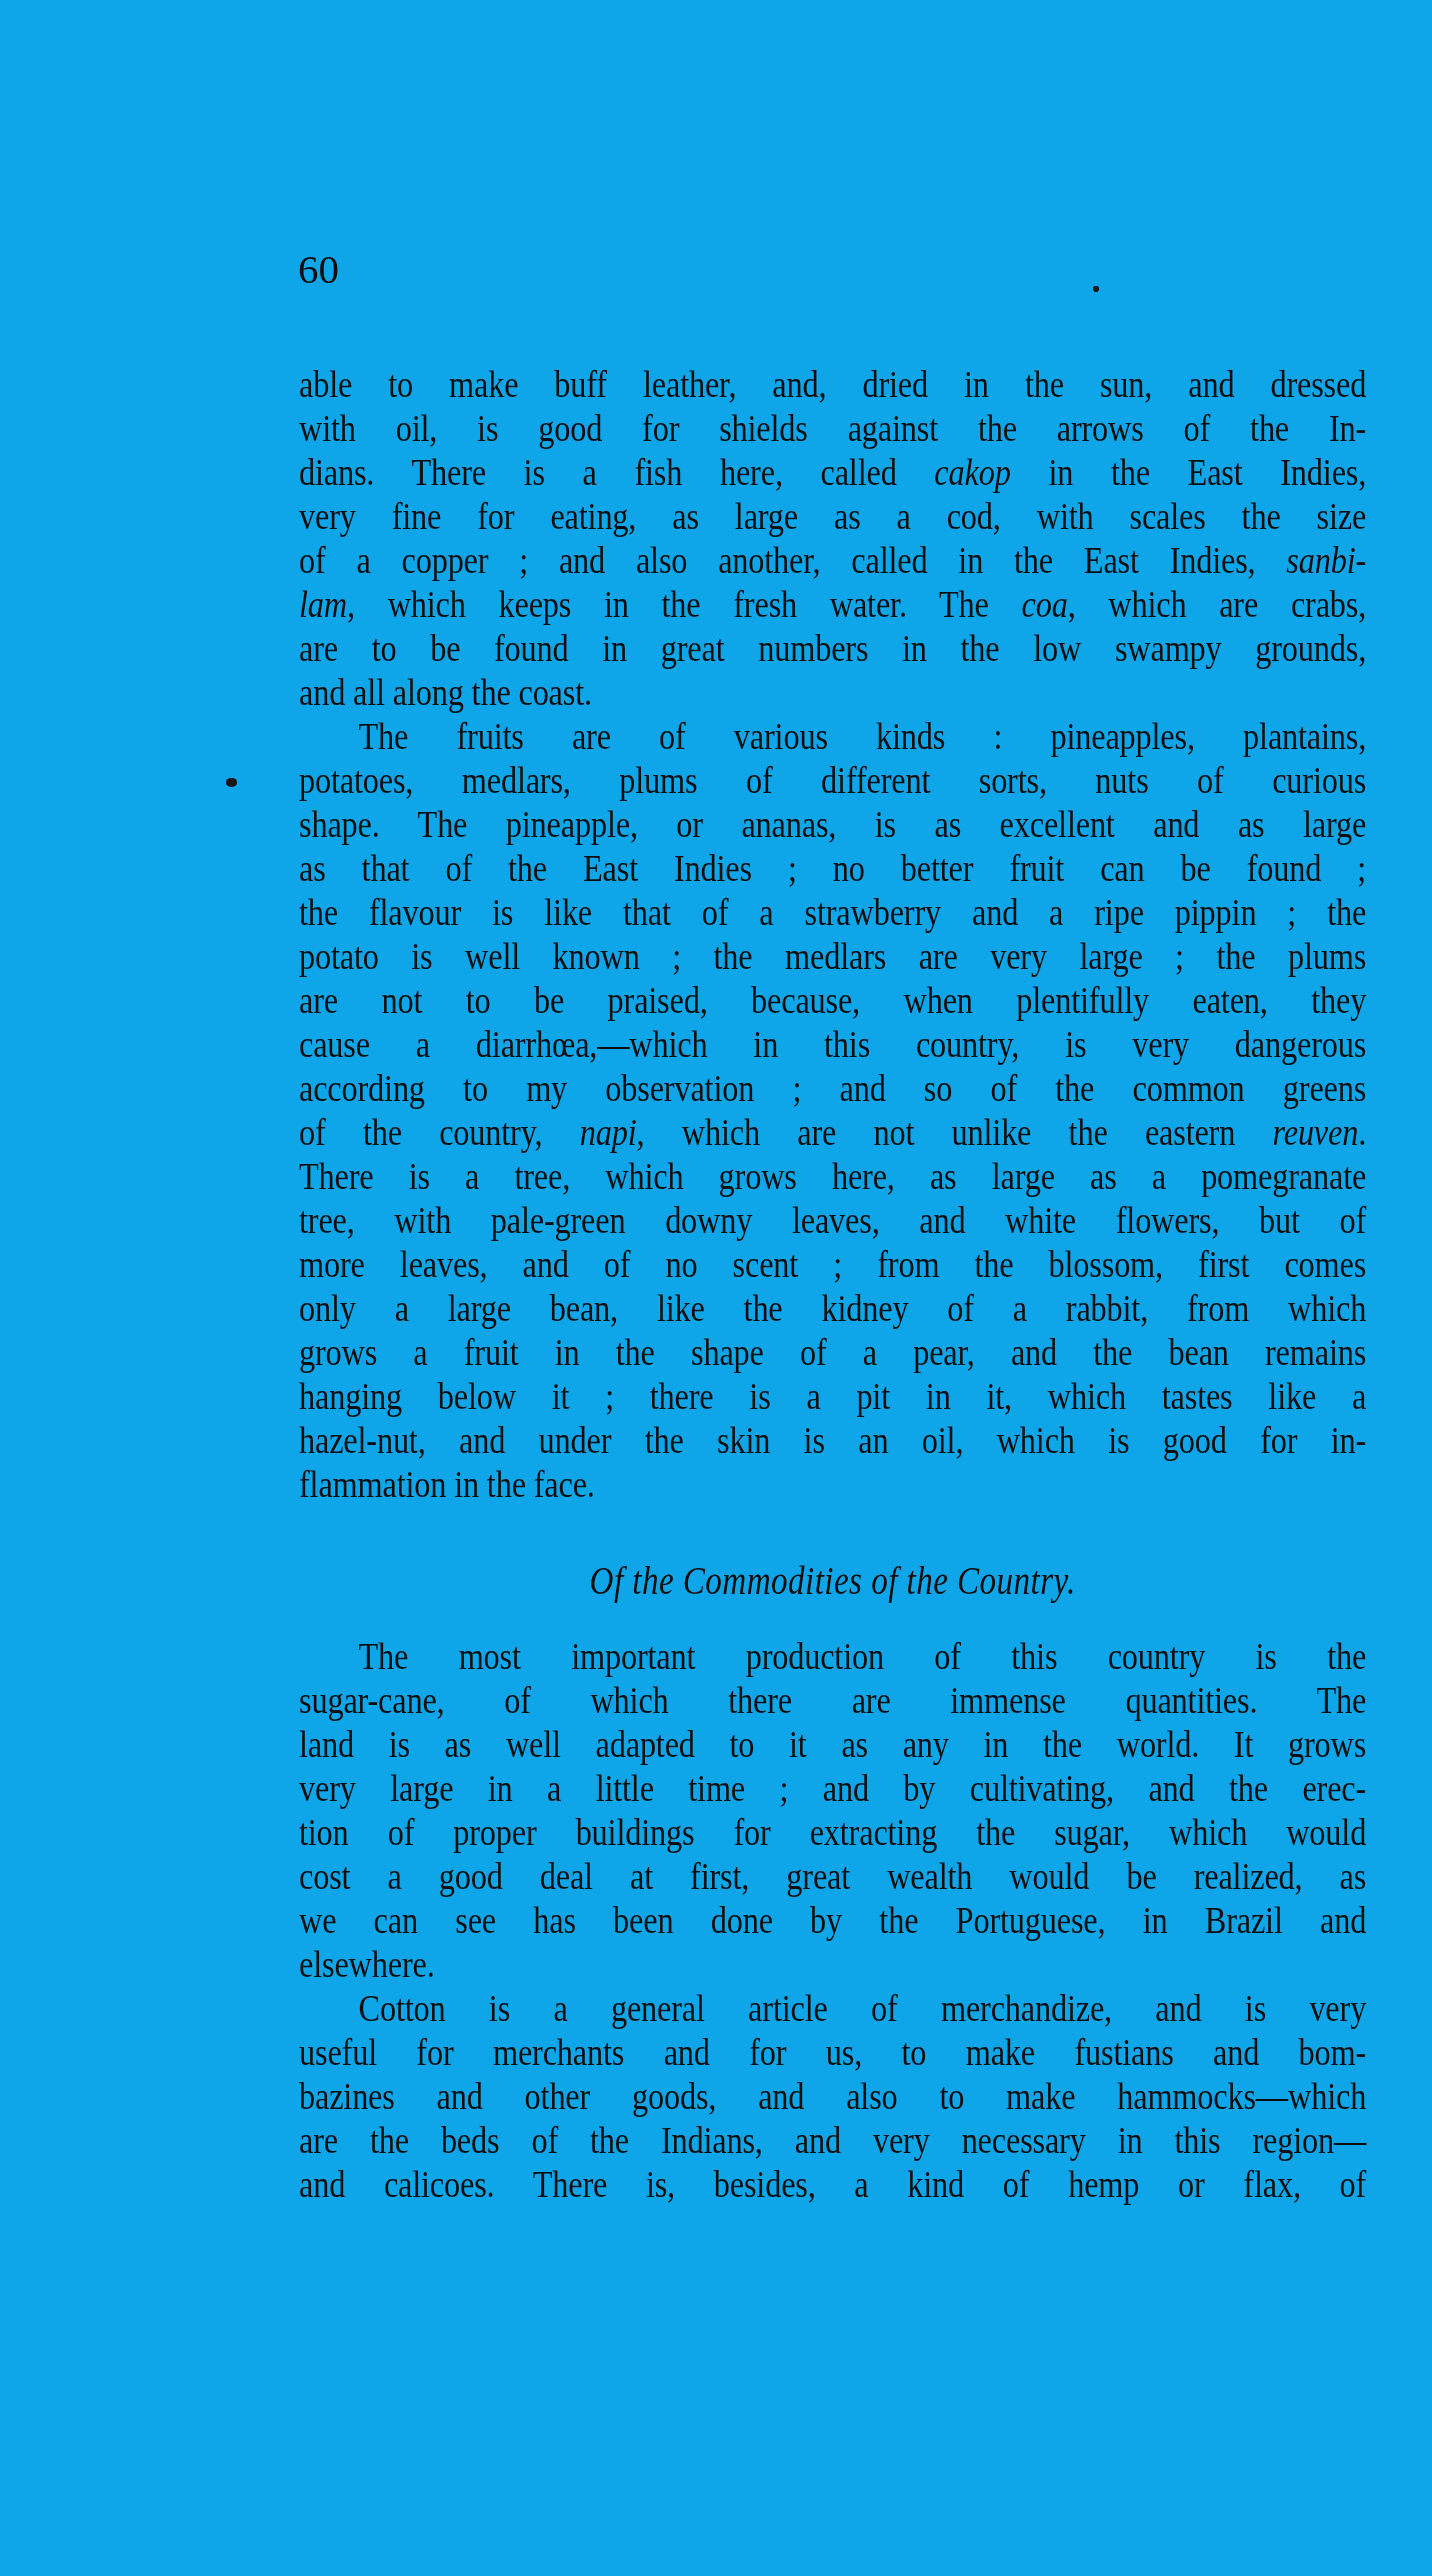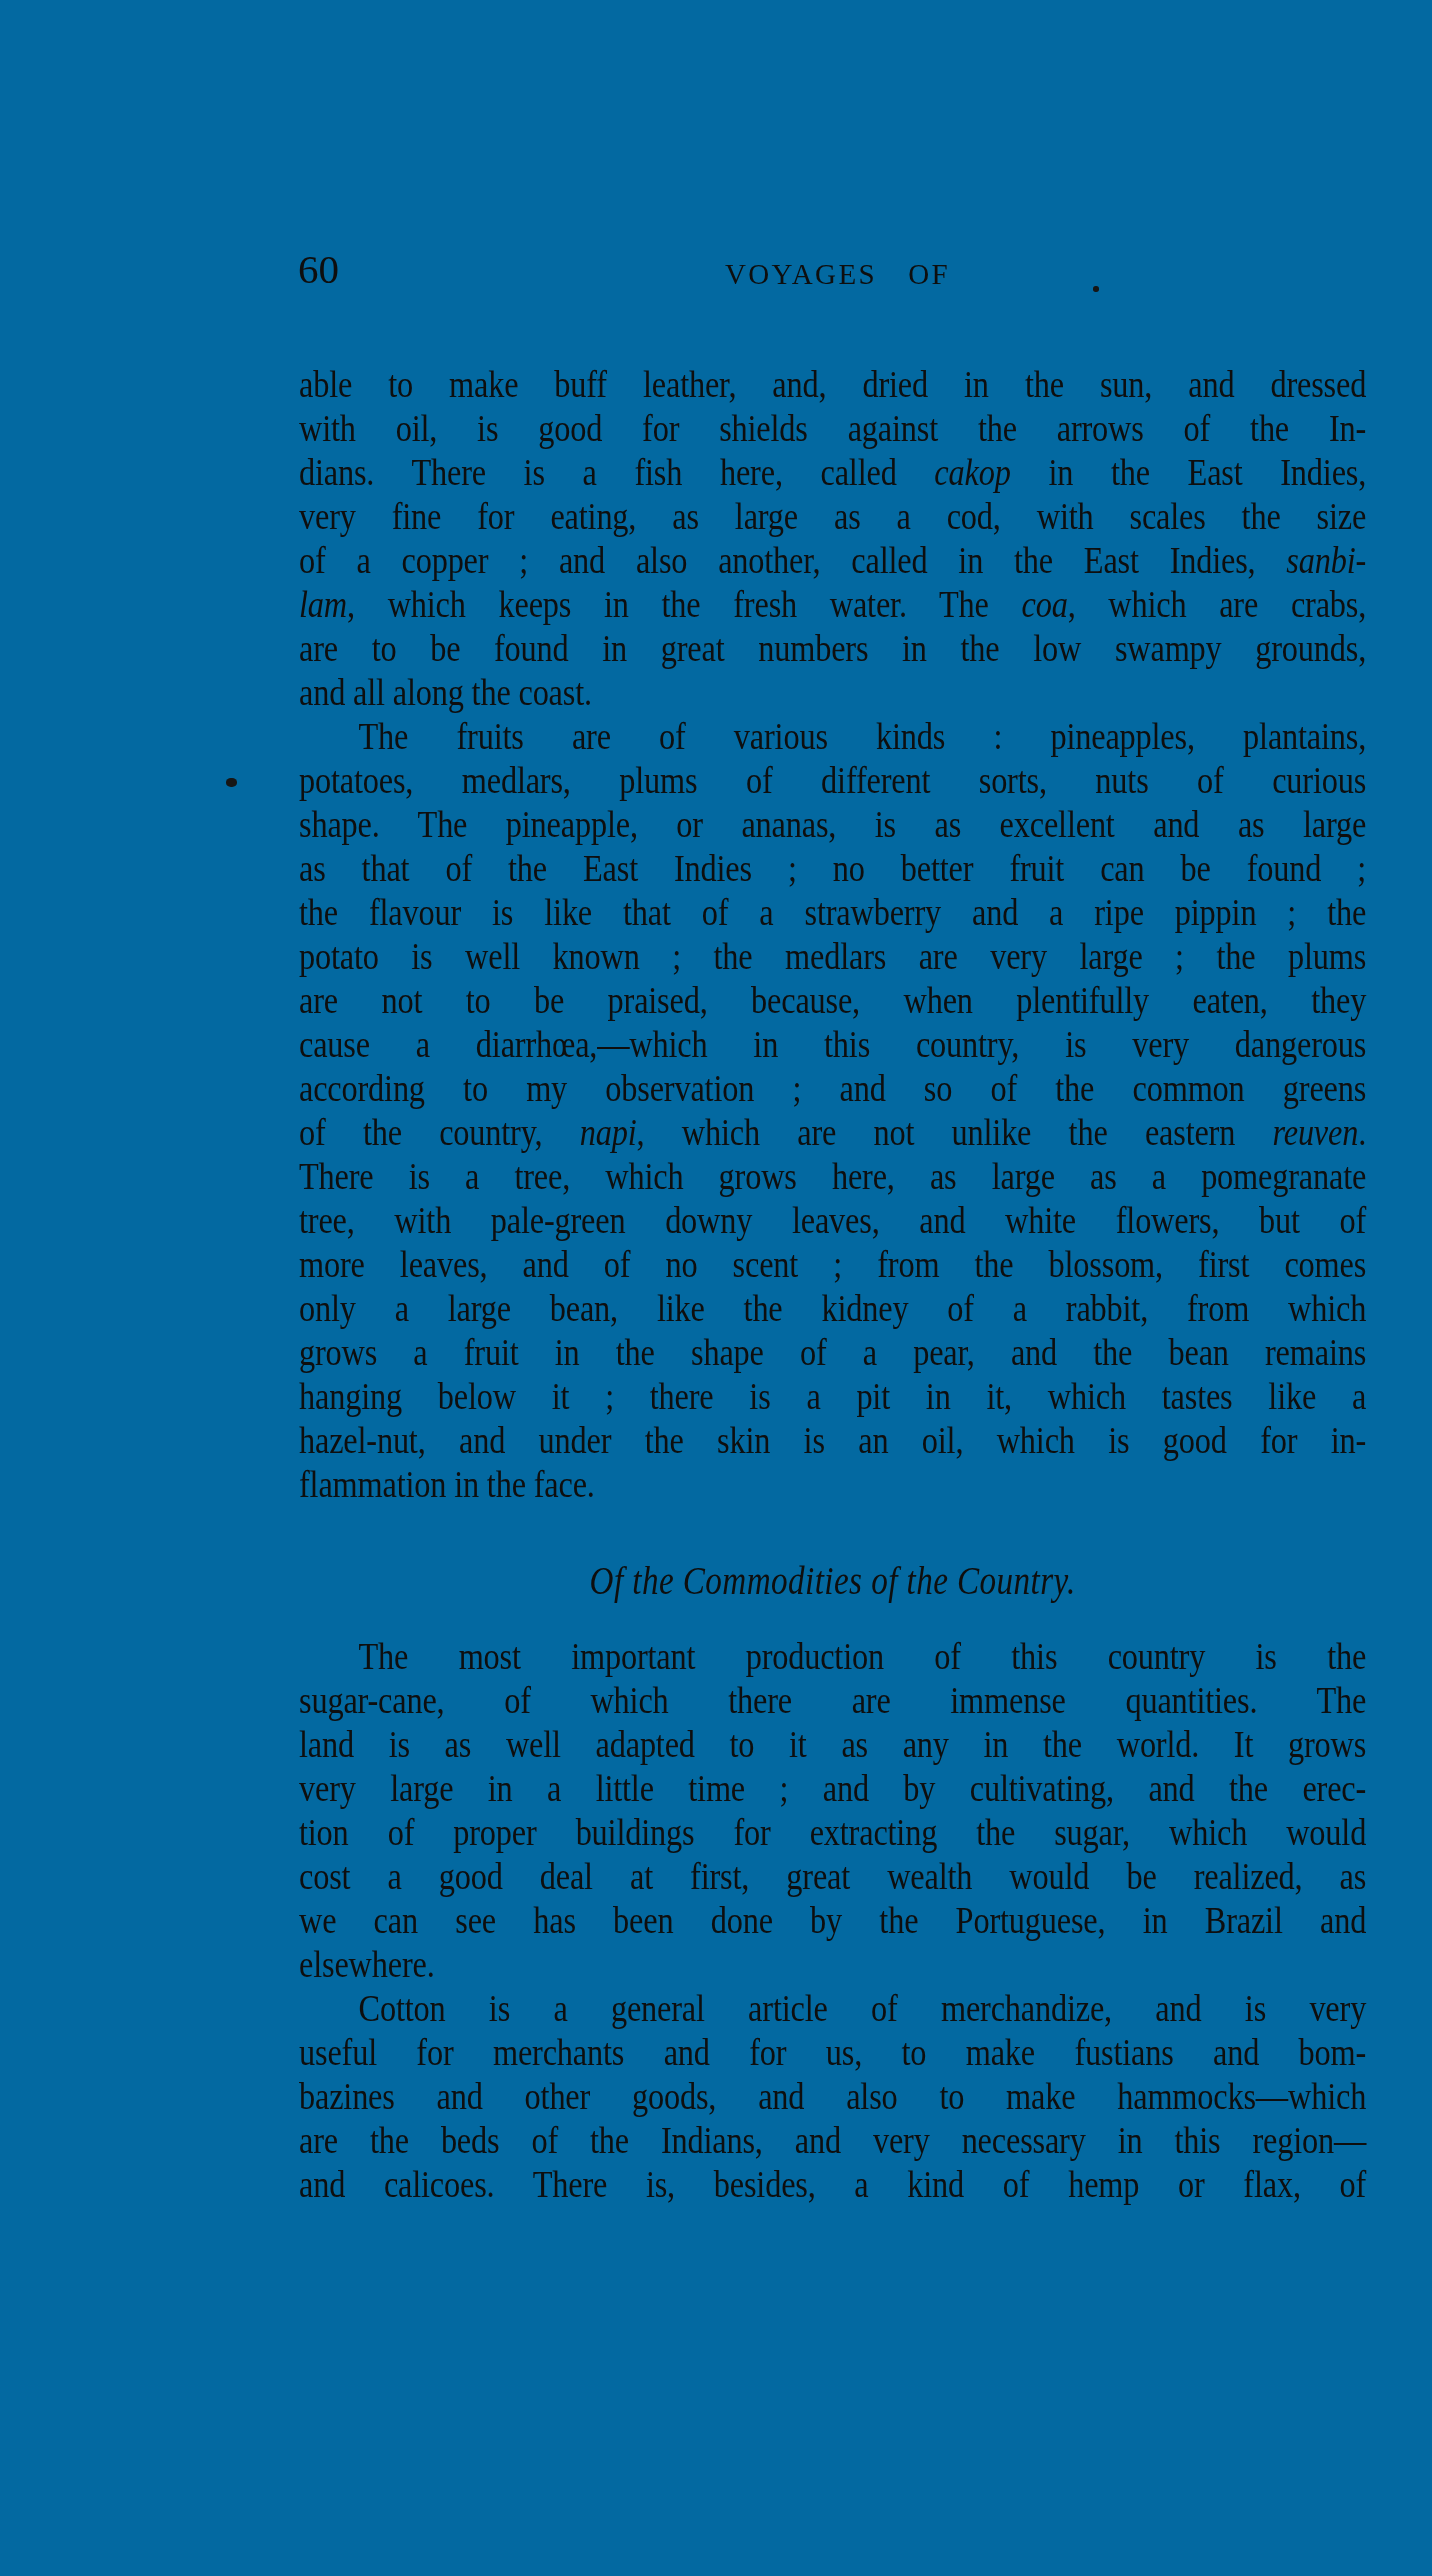--- a/index.html
+++ b/index.html
@@ -1,20 +1,20 @@
 <!DOCTYPE html>
 <html><head>
 <meta charset="utf-8">
 <style>
   html, body { margin: 0; padding: 0; background: #e8e8e8; }
   .page {
     position: relative;
     width: 1433px;
     height: 2576px;
-    background: #0369a1;
+    background: #0ea5e9;
     font-family: "Liberation Serif", serif;
     color: #0e0e0e;
     overflow: hidden;
   }
   .pagenum {
     position: absolute;
     left: 298px;
     top: 247px;
     font-size: 41px;
     line-height: 45px;
@@ -66,21 +66,20 @@
     position: absolute;
     background: #161616;
     border-radius: 45%;
   }
 </style>
 </head>
 <body>
 
 <div class="page">
   <div class="pagenum">60</div>
-  <div class="runhead">VOYAGES OF</div>
   <div class="page-body">
       <div class="line"><span>able to make buff leather, and, dried in the sun, and dressed</span></div>
       <div class="line"><span>with oil, is good for shields against the arrows of the In-</span></div>
       <div class="line"><span>dians.  There is a fish here, called </span><span class="it">cakop</span><span> in the East Indies,</span></div>
       <div class="line"><span>very fine for eating, as large as a cod, with scales the size</span></div>
       <div class="line"><span>of a copper ; and also another, called in the East Indies, </span><span class="it">sanbi-</span></div>
       <div class="line"><span class="it">lam</span><span>, which keeps in the fresh water.  The </span><span class="it">coa</span><span>, which are crabs,</span></div>
       <div class="line"><span>are to be found in great numbers in the low swampy grounds,</span></div>
       <div class="line nj"><span>and all along the coast.</span></div>
       <div class="line ind"><span>The fruits are of various kinds : pineapples, plantains,</span></div>

